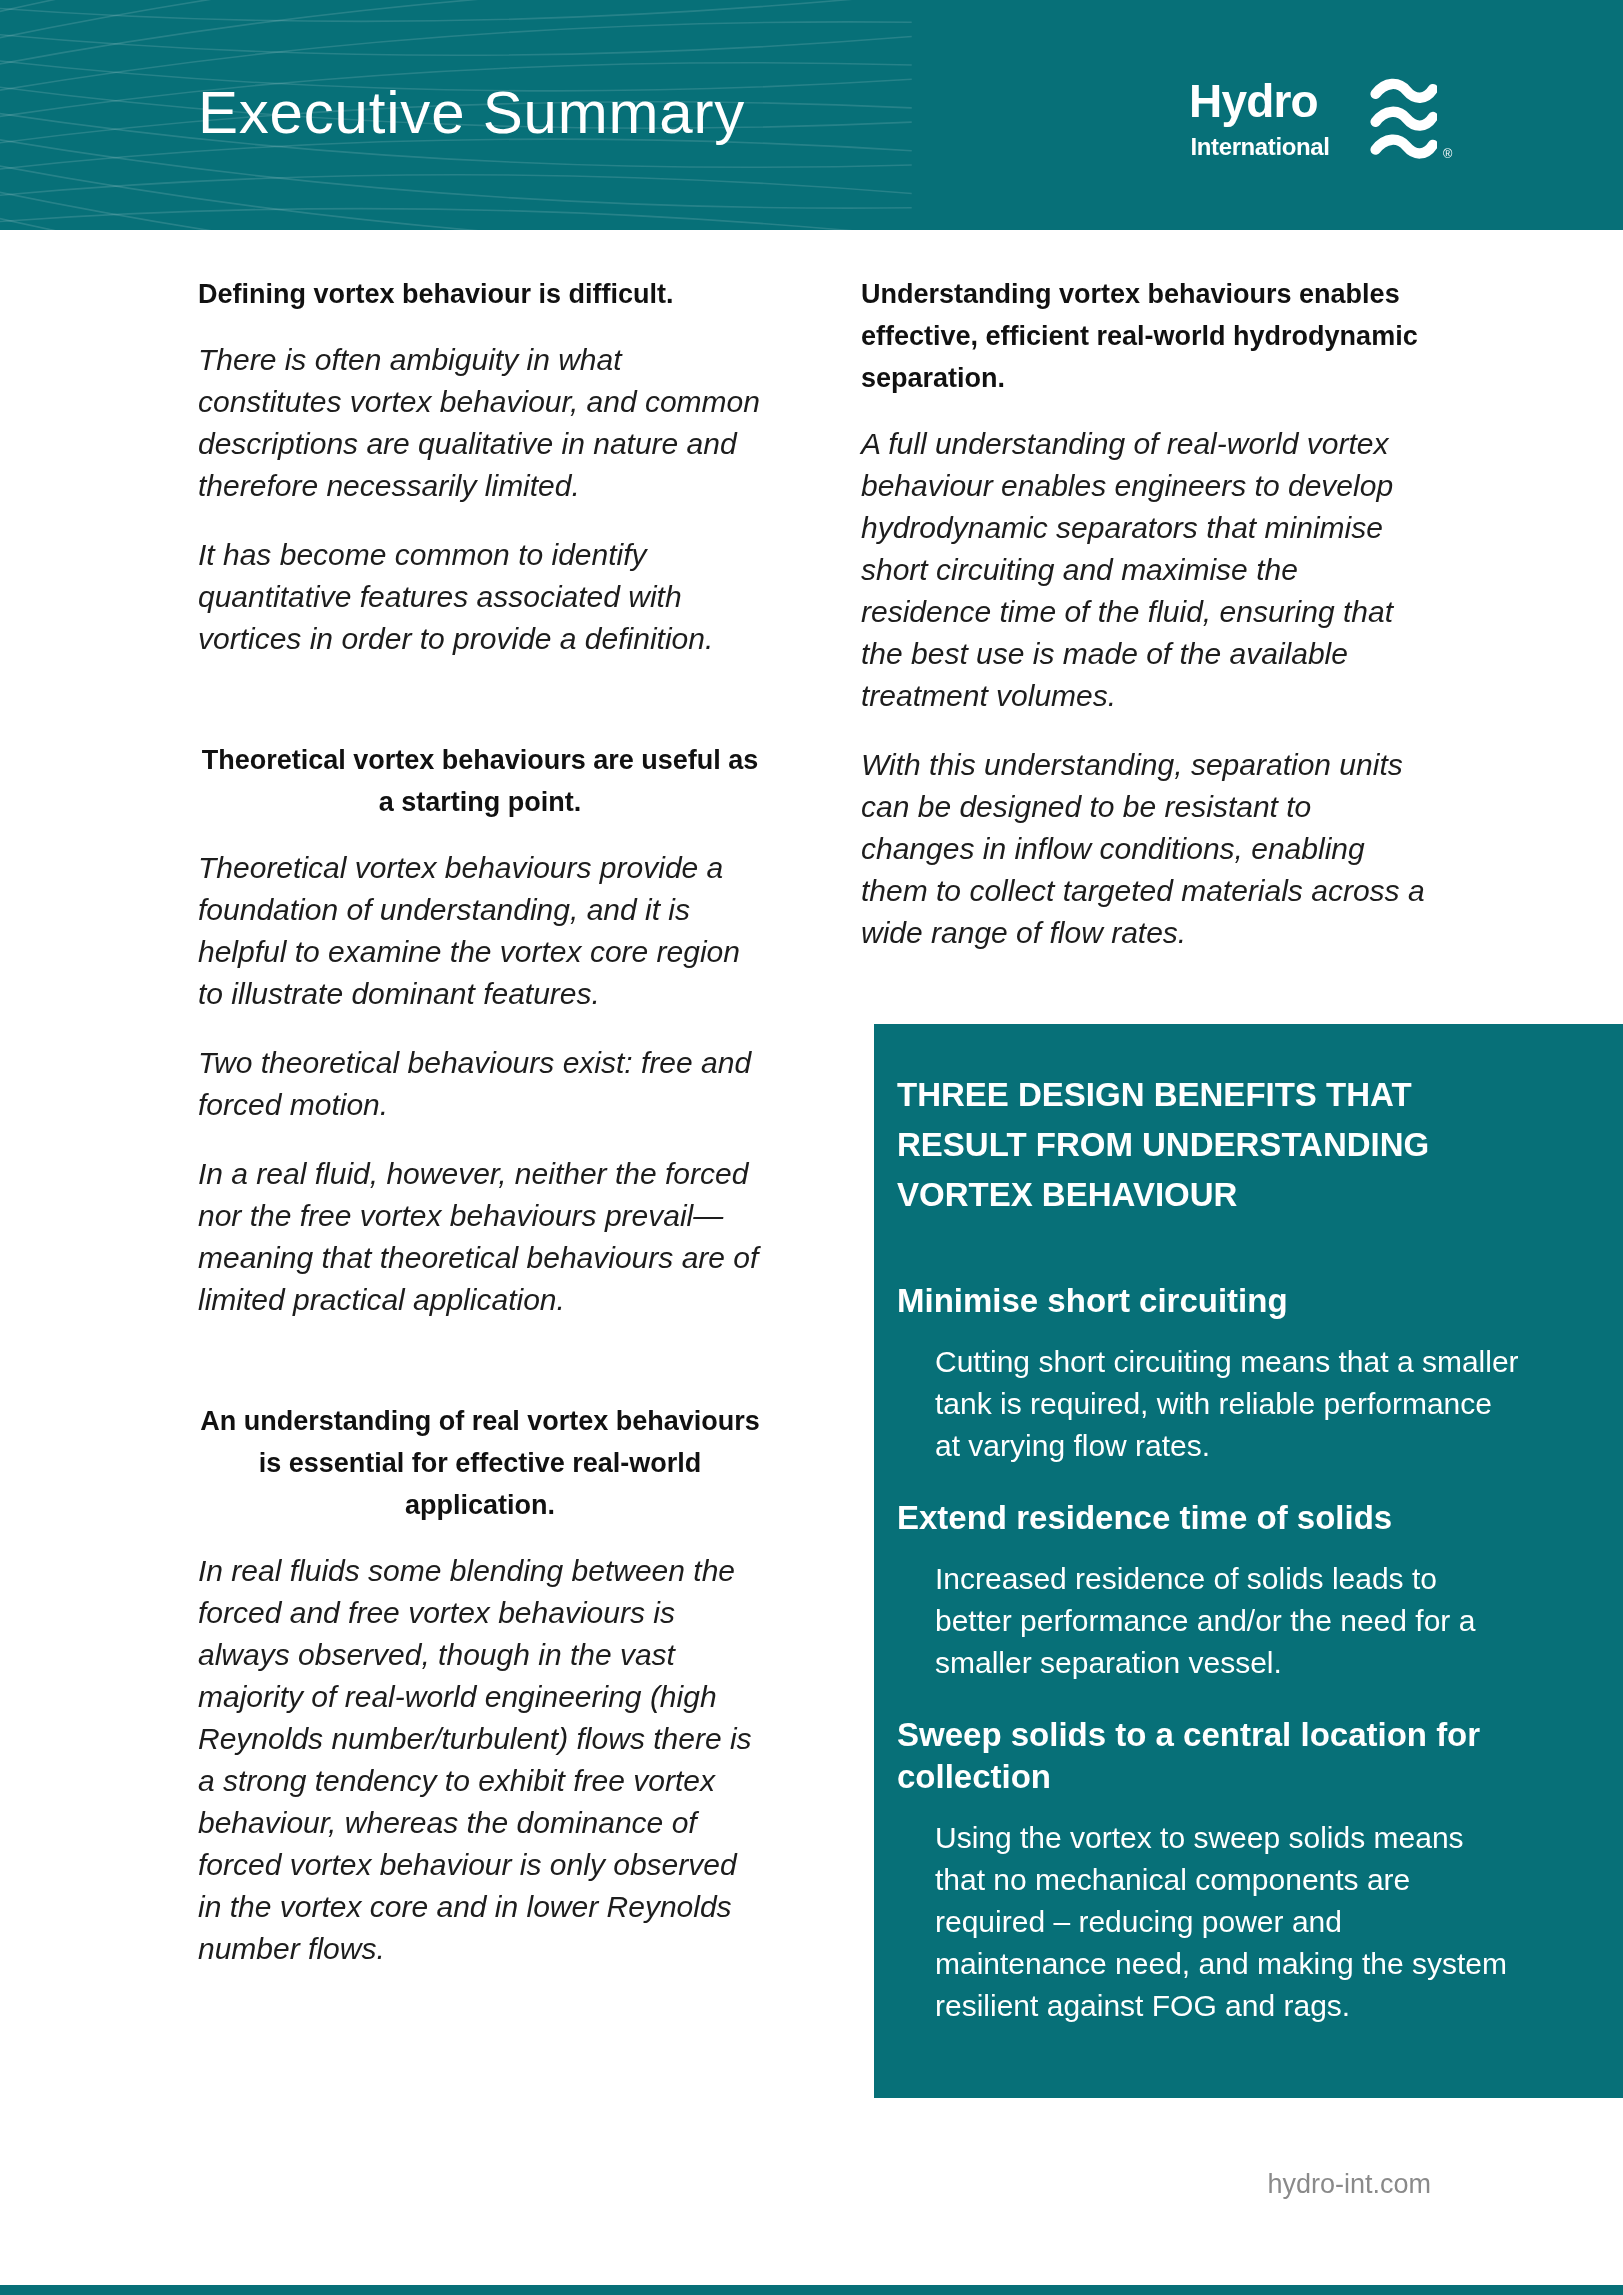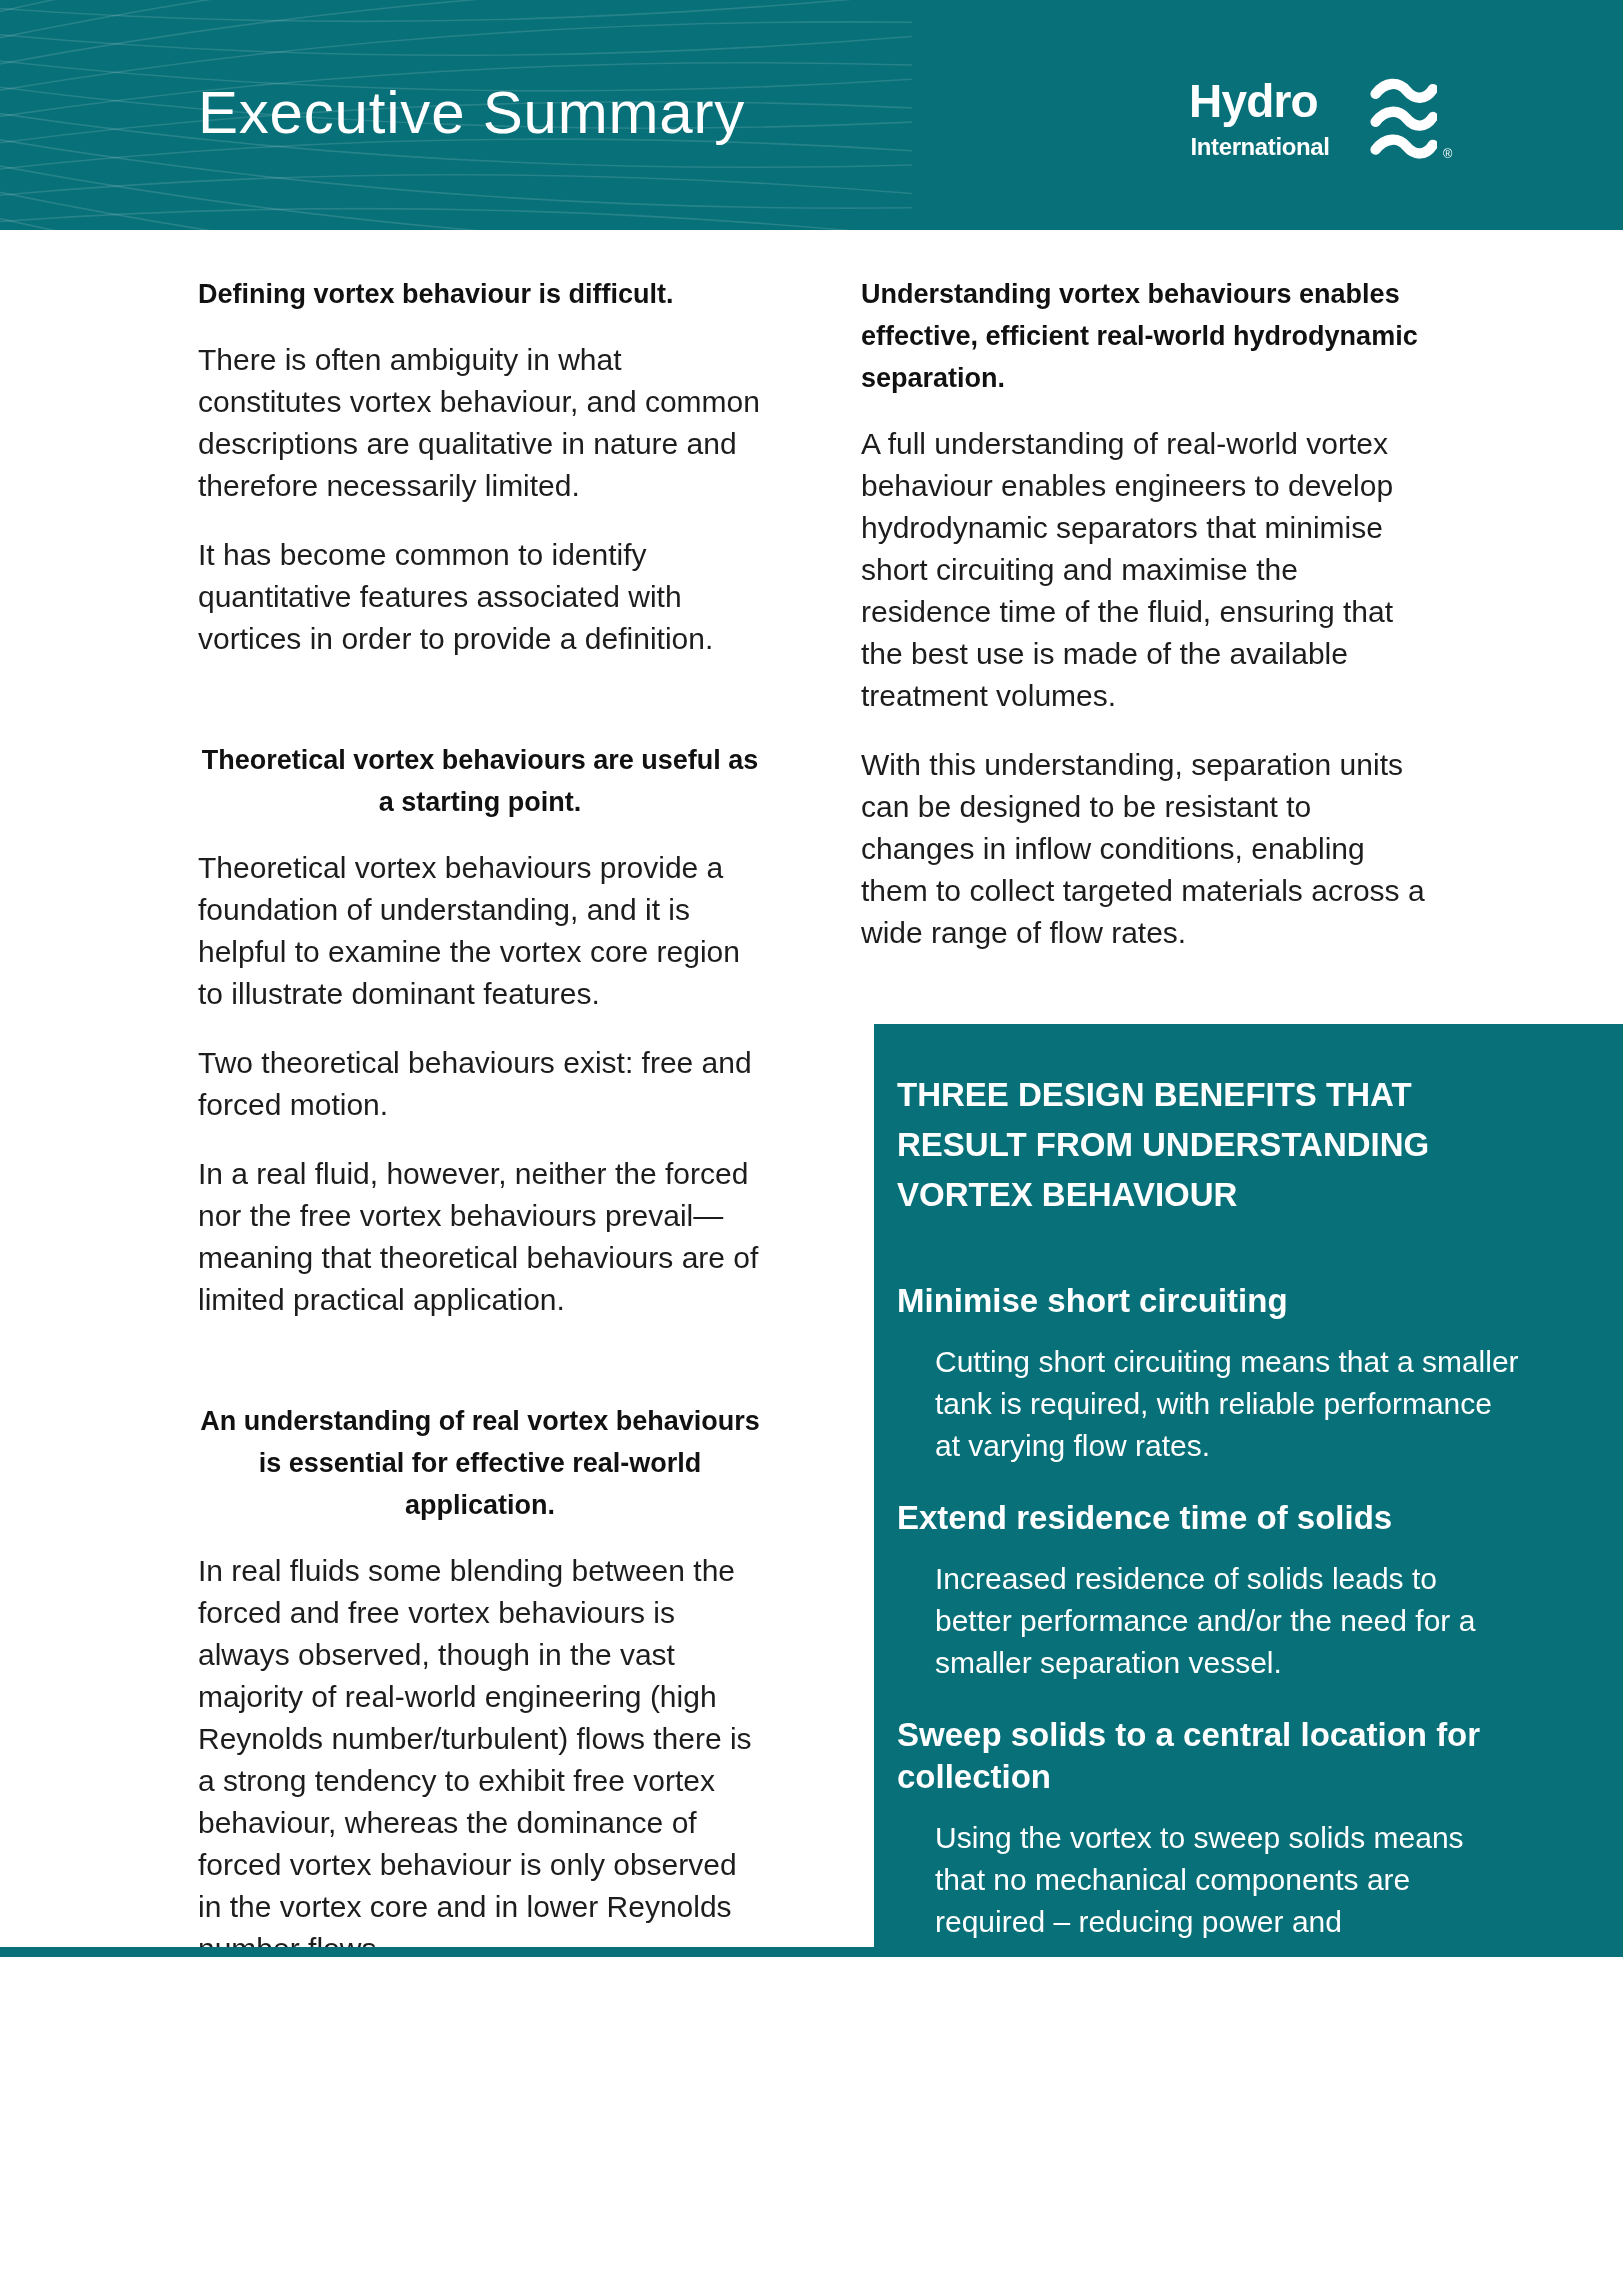--- a/index.html
+++ b/index.html
@@ -6,21 +6,21 @@
     --teal:#077078;
     --ink:#1d1d1d;
     --gray:#8a8a8a;
   }
   *{margin:0;padding:0;box-sizing:border-box;}
   html,body{background:#ffffff;}
   body{font-family:"Liberation Sans","DejaVu Sans",sans-serif;}
   .page{
     position:relative;
     width:1623px;
-    height:1957px;
+    height:2295px;
     background:#ffffff;
     overflow:hidden;
   }
 
   
   .banner{
     position:absolute;
     left:0;top:0;
     width:1623px;height:230px;
     background:var(--teal);
@@ -71,21 +71,21 @@
   .col-left{left:198px;width:564px;}
   .col-right{left:861px;width:564px;}
   .col h3{
     font-size:27px;
     font-weight:700;
     line-height:42px;
     margin:0 0 24px 0;
     color:#111111;
   }
   .col section + section h3{margin-top:79px;text-align:center;}
-  .col p{margin:12px 0 27px 0;}
+  .col p{margin:12px 0 27px 0;font-style:italic;}
 
   
   .benefits{
     position:absolute;
     left:874px;top:1024px;
     width:749px;height:1074px;
     background:var(--teal);
     color:#ffffff;
     padding:46px 103px 0 23px;
     font-size:30px;

